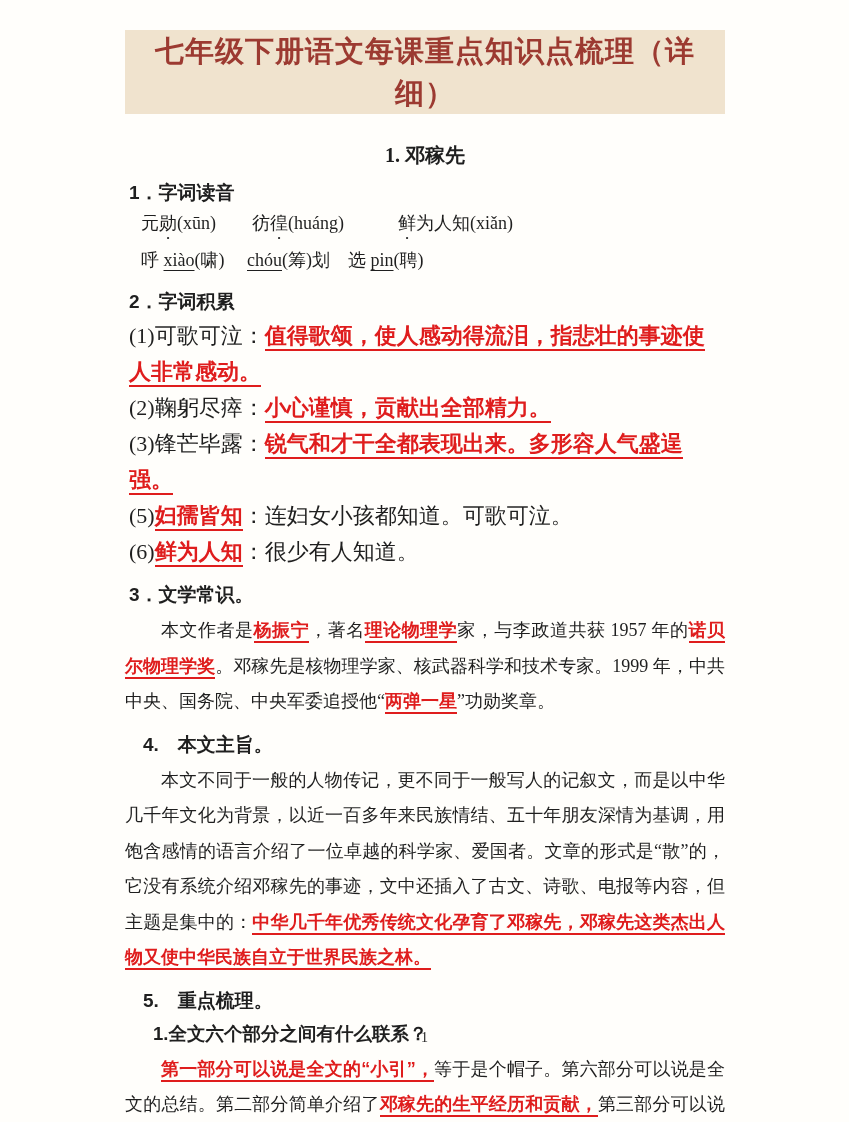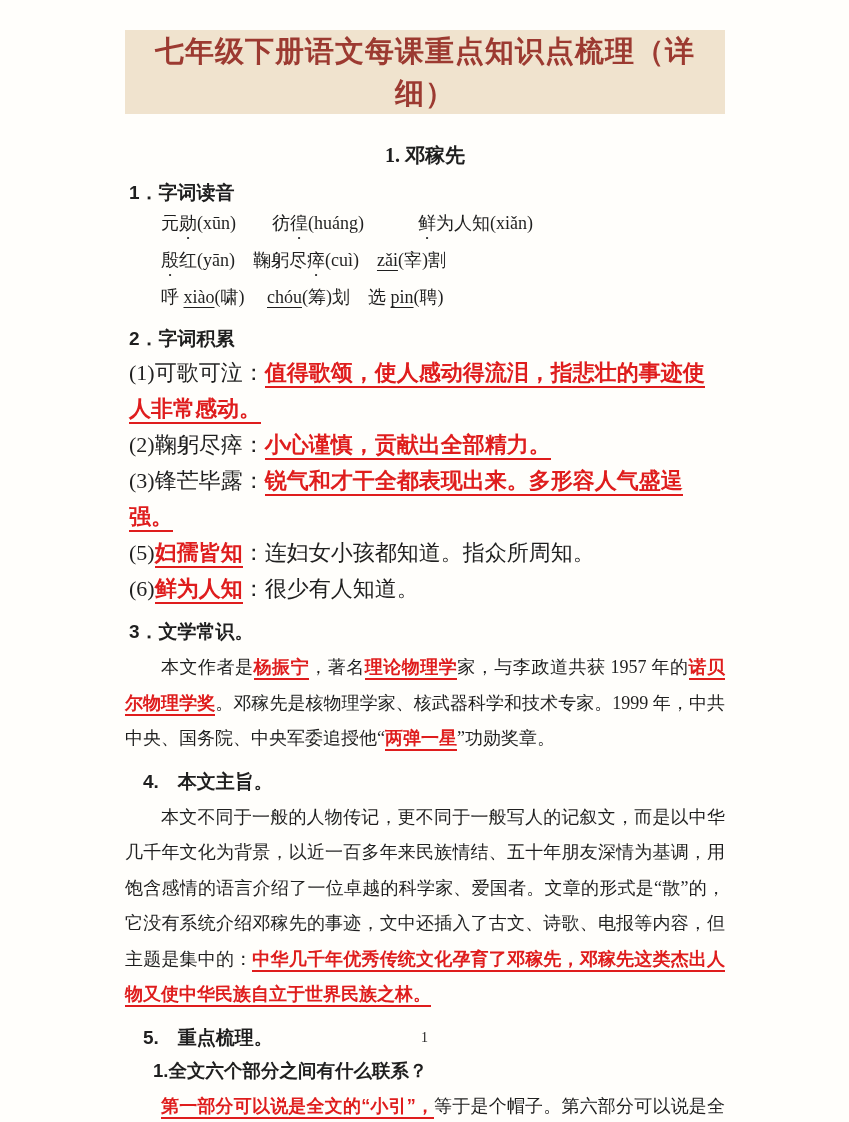--- a/index.html
+++ b/index.html
@@ -55,21 +55,21 @@
     font-weight:bold;
     font-size:18.5px;
     line-height:26px;
     margin:7px 0 0 28px;
   }
   
   .pinyin{
     white-space:pre-wrap;
     font-size:18px;
     line-height:34px;
-    margin-left:36px;
+    margin-left:16px;
   }
   .pinyin:first-of-type{margin-top:3px;}
   .def{
     font-size:22px;
     line-height:36px;
     margin-left:4px;
   }
   .defs{margin-top:3px;}
   .para{
     font-size:18px;
@@ -111,29 +111,28 @@
 <div class="page">
 
   <div class="title-wrap">
     <span class="doc-title">七年级下册语文每课重点知识点梳理（详细）</span>
   </div>
 
   <div class="lesson-title">1. 邓稼先</div>
 
   <div class="sec-h">1．字词读音</div>
   <div class="pinyin"><span>元</span><span class="e">勋</span><span>(xūn)</span><span>        </span><span>彷</span><span class="e">徨</span><span>(huáng)</span><span>            </span><span class="e">鲜</span><span>为人知(xiǎn)</span></div>
-  <div class="pinyin"><span class="e">殷</span><span>红(yān)</span><span>    </span><span>鞠躬尽</span><span class="e">瘁</span><span>(cuì)</span><span>    </span><span class="u">zǎi</span><span>(宰)割</span></div>
   <div class="pinyin"><span>呼 </span><span class="u">xiào</span><span>(啸)</span><span>     </span><span class="u">chóu</span><span>(筹)划</span><span>    </span><span>选 </span><span class="u">pin</span><span>(聘)</span></div>
 
   <div class="sec-h">2．字词积累</div>
   <div class="defs">
     <div class="def"><span>(1)可歌可泣：</span><span class="r">值得歌颂，使人感动得流泪，指悲壮的事迹使人非常感动。</span></div>
     <div class="def"><span>(2)鞠躬尽瘁：</span><span class="r">小心谨慎，贡献出全部精力。</span></div>
     <div class="def"><span>(3)锋芒毕露：</span><span class="r">锐气和才干全都表现出来。多形容人气盛逞强。</span></div>
-    <div class="def"><span>(5)</span><span class="r">妇孺皆知</span><span>：连妇女小孩都知道。指众所周知。</span></div>
+    <div class="def"><span>(5)</span><span class="r">妇孺皆知</span><span>：连妇女小孩都知道。可歌可泣。</span></div>
     <div class="def"><span>(6)</span><span class="r">鲜为人知</span><span>：很少有人知道。</span></div>
   </div>
 
   <div class="sec-h">3．文学常识。</div>
   <p class="para"><span>本文作者是</span><span class="r">杨振宁</span><span>，著名</span><span class="r">理论物理学</span><span>家，与李政道共获 1957 年的</span><span class="r">诺贝尔物理学奖</span><span>。邓稼先是核物理学家、核武器科学和技术专家。1999 年，中共中央、国务院、中央军委追授他“</span><span class="r">两弹一星</span><span>”功勋奖章。</span></p>
 
   <div class="sec-h ind">4.　本文主旨。</div>
   <p class="para"><span>本文不同于一般的人物传记，更不同于一般写人的记叙文，而是以中华几千年文化为背景，以近一百多年来民族情结、五十年朋友深情为基调，用饱含感情的语言介绍了一位卓越的科学家、爱国者。文章的形式是“散”的，它没有系统介绍邓稼先的事迹，文中还插入了古文、诗歌、电报等内容，但主题是集中的：</span><span class="r">中华几千年优秀传统文化孕育了邓稼先，邓稼先这类杰出人物又使中华民族自立于世界民族之林。</span></p>
 
   <div class="sec-h ind">5.　重点梳理。</div>

